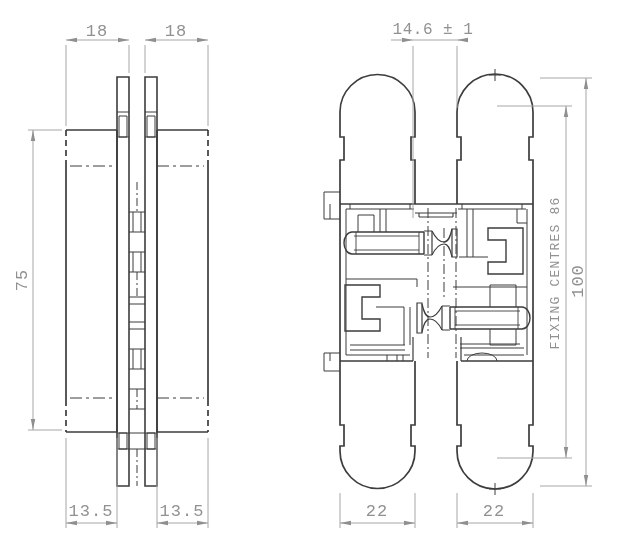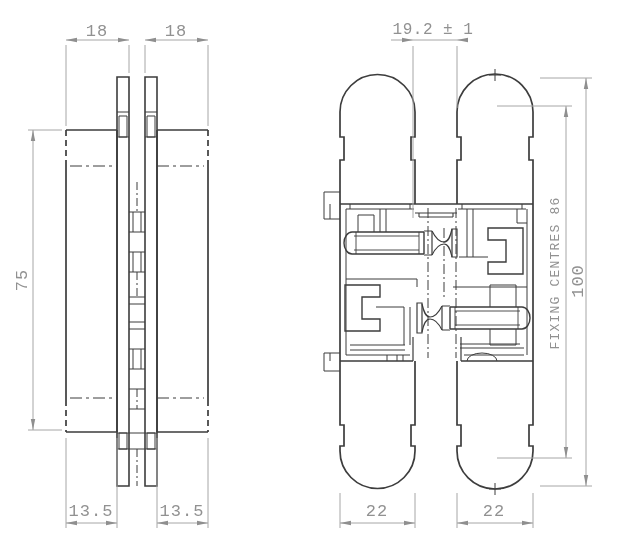--- a/index.html
+++ b/index.html
@@ -180,19 +180,19 @@
         <polygon points="533,523 522,520.8 522,525.2"></polygon>
   </g>
 </svg>
 
 <div class="dim-label" style="left:97px;top:31px;">18</div>
 <div class="dim-label" style="left:176px;top:31px;">18</div>
 <div class="dim-label rot" style="left:22px;top:280px;">75</div>
 <div class="dim-label" style="left:91px;top:511px;">13.5</div>
 <div class="dim-label" style="left:182px;top:511px;">13.5</div>
 
-<div class="dim-label small" style="left:433px;top:30px;">19.2 ± 1</div>
+<div class="dim-label small" style="left:433px;top:30px;">14.6 ± 1</div>
 <div class="dim-label tiny rot" style="left:555px;top:273px;">FIXING CENTRES 86</div>
 <div class="dim-label rot" style="left:578px;top:281px;">100</div>
 <div class="dim-label" style="left:377px;top:511px;">22</div>
 <div class="dim-label" style="left:494px;top:511px;">22</div>
 
 </div>
 
 </body></html>

